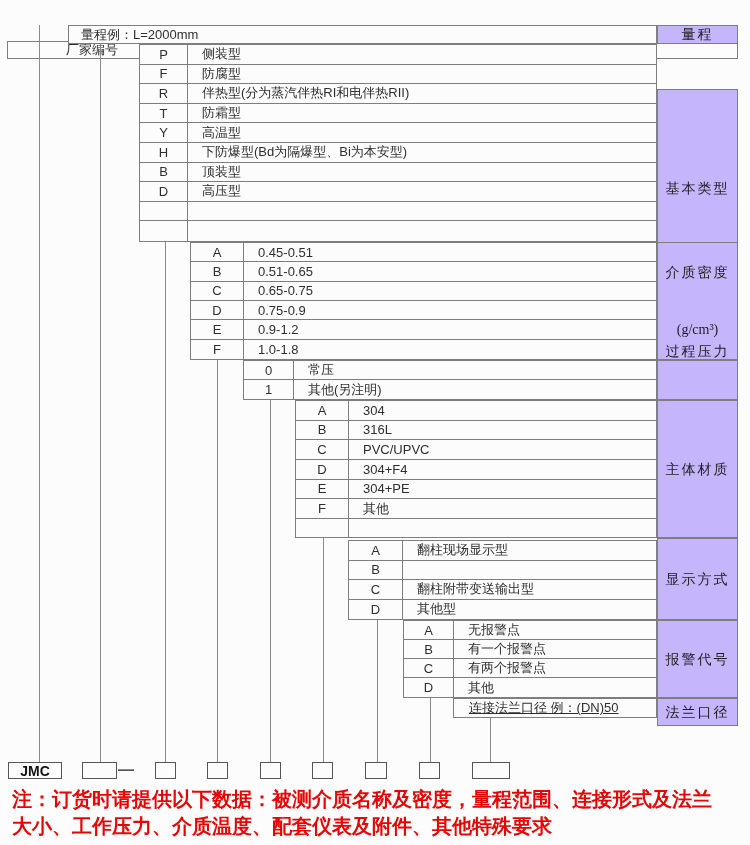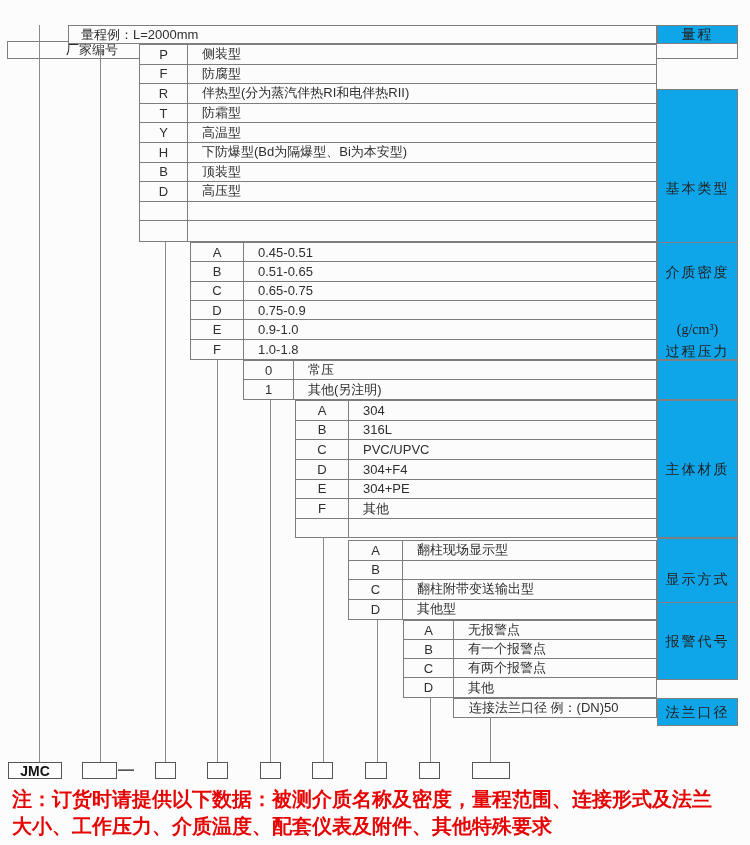--- a/index.html
+++ b/index.html
@@ -17,28 +17,28 @@
      white-space:nowrap;overflow:hidden;}
   
   .t-basic{left:139px;top:44px;width:518px;}    .t-basic .r{height:19.6px;}   .t-basic .c{width:48px;}
   .t-density{left:190px;top:242px;width:467px;} .t-density .r{height:19.33px;}.t-density .c{width:53px;}
   .t-pressure{left:243px;top:360px;width:414px;}.t-pressure .r{height:19px;}  .t-pressure .c{width:50px;}
   .t-material{left:295px;top:400px;width:362px;}.t-material .r{height:19.67px;}.t-material .c{width:53px;}
   .t-material .r.empty{height:17.6px;}
   .t-display{left:348px;top:540px;width:309px;} .t-display .r{height:19.5px;} .t-display .c{width:54px;}
   .t-alarm{left:403px;top:620px;width:254px;}   .t-alarm .r{height:19px;}     .t-alarm .c{width:50px;}
   .t-flange{left:453px;top:698px;width:204px;height:20px;display:flex;align-items:center;
-            padding-left:15px;font-size:13px;white-space:nowrap;}
+            padding-left:15px;font-size:13px;white-space:nowrap;text-decoration:underline;}
   
   .hdr{left:7px;top:7px;width:731px;height:18px;display:flex;align-items:center;
        padding-left:58px;font-size:13px;margin-top:34px;}
   .rng{left:68px;top:25px;width:589px;height:19px;display:flex;align-items:center;
        padding-left:12px;font-size:13px;}
   
-  .lbl{position:absolute;left:657px;width:81px;border:1px solid #7e7e7e;background:#0ea5e9;
+  .lbl{position:absolute;left:657px;width:81px;border:1px solid #7e7e7e;background:#c4b5fd;
        display:flex;flex-direction:column;align-items:center;justify-content:center;
        font-family:"Liberation Serif",serif;font-size:14px;letter-spacing:2px;color:#1f1f1f;
        line-height:17px;text-align:center;}
   .lbl .unit{letter-spacing:0;margin-top:40px;}
   
   .conn{position:absolute;width:0;border-left:1px solid #8a8a8a;}
   
   .mbox{position:absolute;top:762px;height:17px;border:1.5px solid #555;background:#fcfcfc;}
   .jmc{left:8px;width:54px;display:flex;align-items:center;justify-content:center;
        font-weight:bold;font-size:14px;color:#111;}
@@ -73,21 +73,21 @@
   <div class="lbl" style="top:360px;height:40px;">
     <span>过程压力</span>
     <span class="unit">(MPa)</span>
   </div>
   <div class="lbl" style="top:400px;height:138px;">
     <span>主体材质</span>
   </div>
   <div class="lbl" style="top:538px;height:82px;">
     <span>显示方式</span>
   </div>
-  <div class="lbl" style="top:602px;height:78px;">
+  <div class="lbl" style="top:620px;height:78px;">
     <span>报警代号</span>
   </div>
   <div class="lbl" style="top:698px;height:28px;">
     <span>法兰口径</span>
   </div>
 
   <div class="tbl t-basic">
     <div class="r">
         <div class="c">P</div>
         <div class="d">侧装型</div>
@@ -142,21 +142,21 @@
     <div class="r">
         <div class="c">C</div>
         <div class="d">0.65-0.75</div>
       </div>
     <div class="r">
         <div class="c">D</div>
         <div class="d">0.75-0.9</div>
       </div>
     <div class="r">
         <div class="c">E</div>
-        <div class="d">0.9-1.0</div>
+        <div class="d">0.9-1.2</div>
       </div>
     <div class="r">
         <div class="c">F</div>
         <div class="d">1.0-1.8</div>
       </div>
   </div>
 
   <div class="tbl t-pressure">
     <div class="r">
         <div class="c">0</div>

